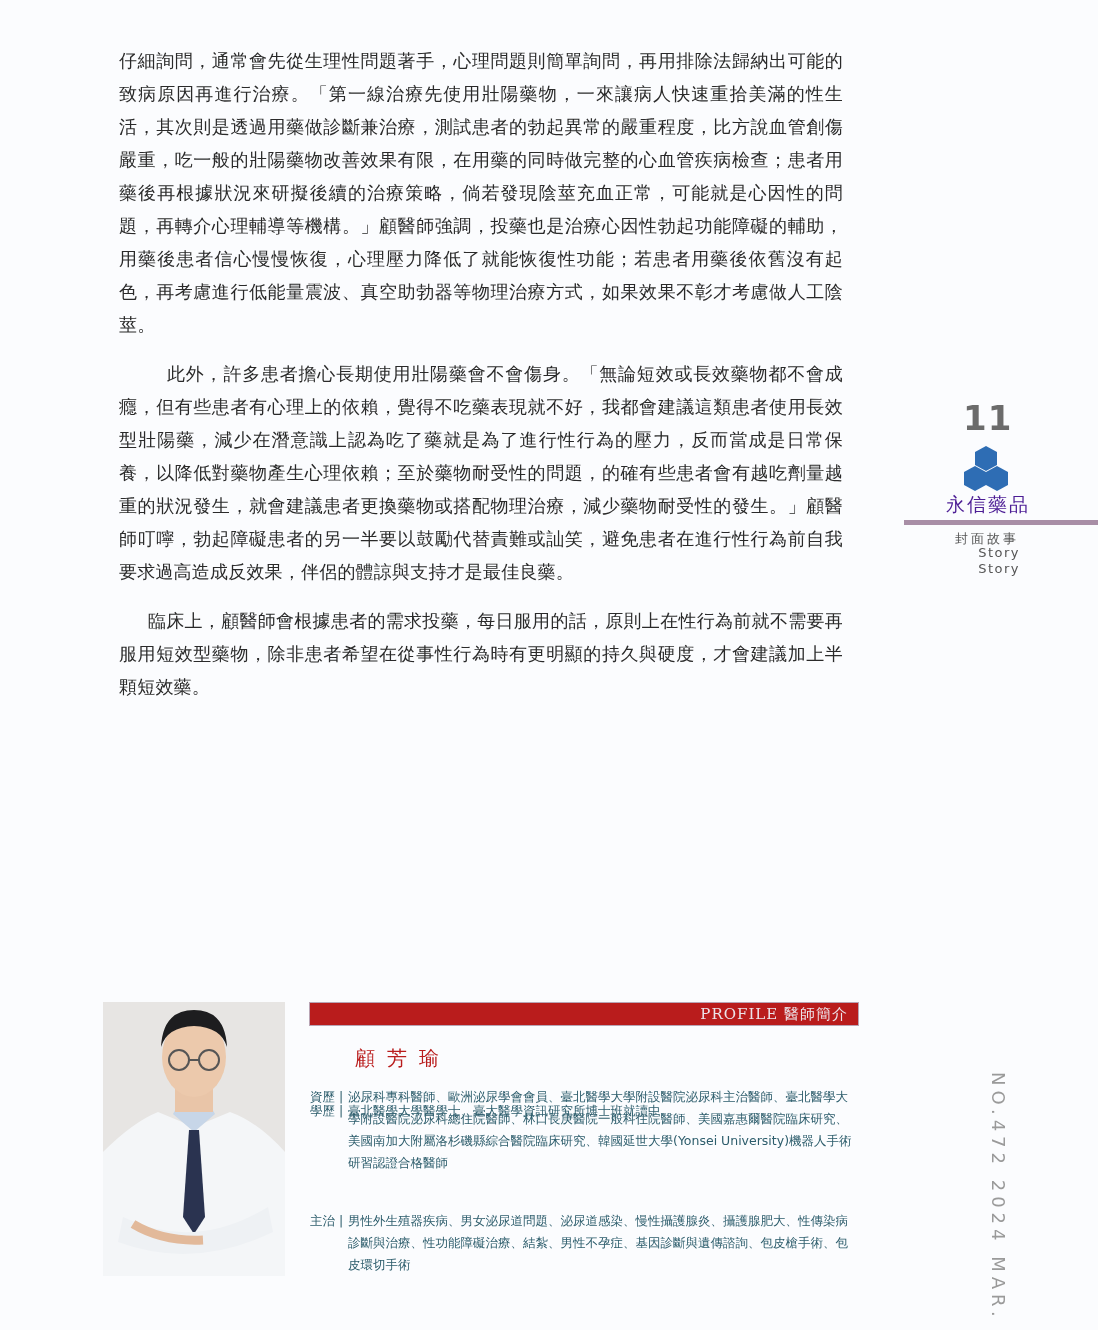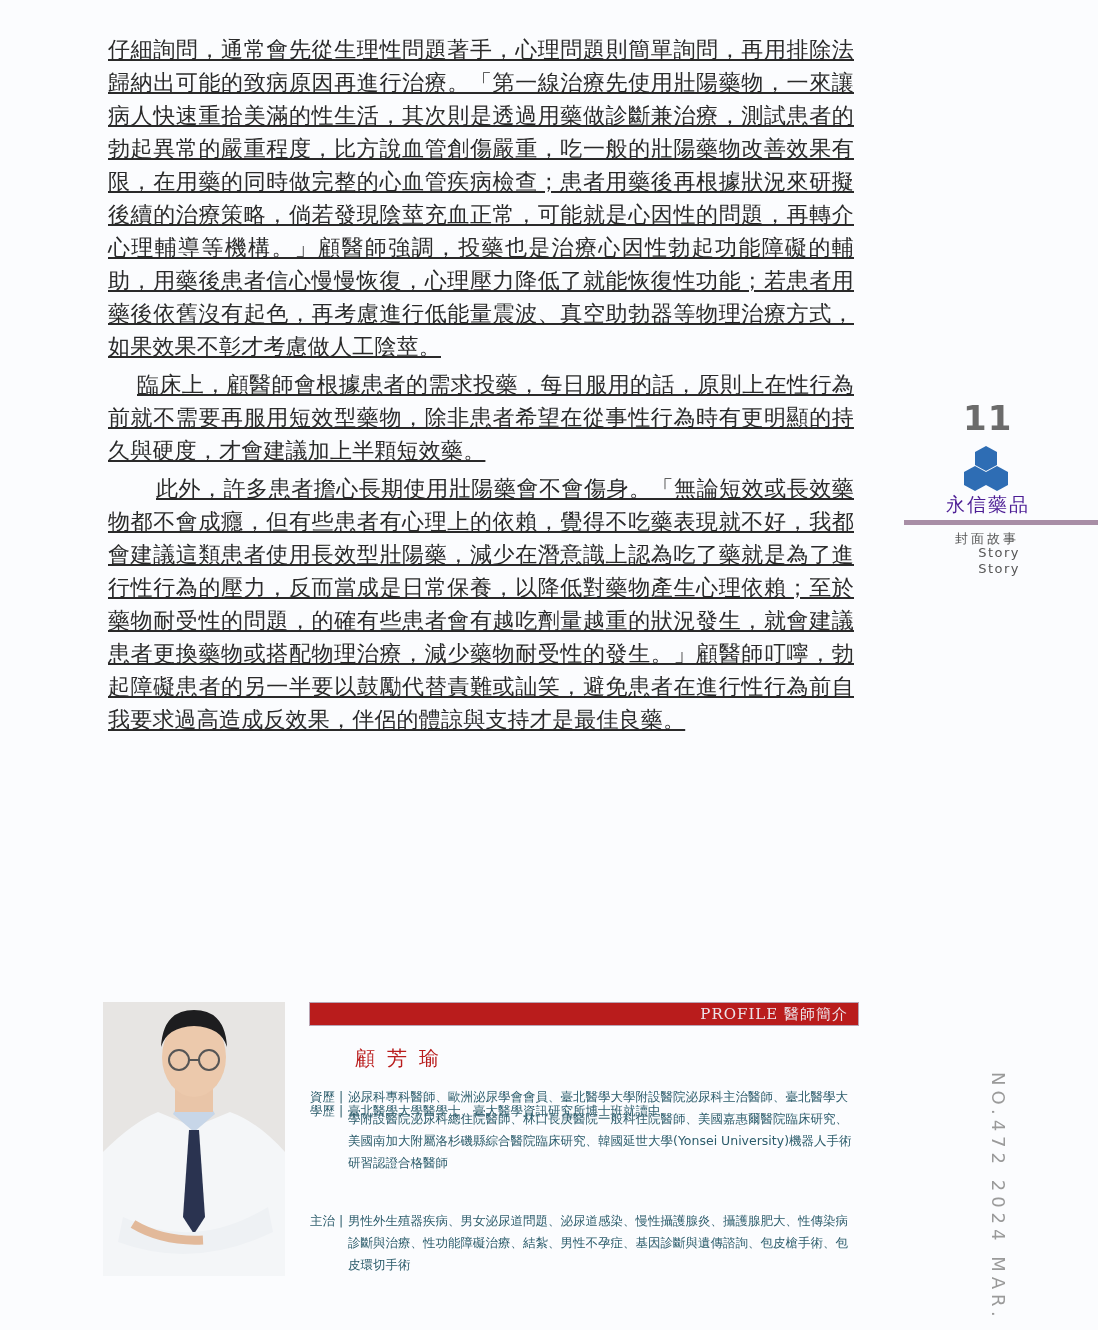--- a/index.html
+++ b/index.html
@@ -10,27 +10,26 @@
     overflow: hidden;
     font-family: "DejaVu Serif", "Liberation Serif", serif;
     color: #2a2a2a;
   }
   .article {
     position: absolute;
     left: 103px; top: 28px;
     width: 756px;
   }
   .para {
-    margin: 5px;
-    font-size: 22px;
+    margin: 16px;
+    font-size: 18px;
     line-height: 33px;
     text-align: justify;
     text-align-last: left;
     letter-spacing: 0.2px;
-    text-decoration: underline;
   }
   .para.indent2 { text-indent: 38px; }
   .para.indent1 { text-indent: 29px; }
   .para.indent3 { text-indent: 48px; }
 
   
   .page-num {
     position: absolute; left: 963px; top: 398px;
     font-family: "DejaVu Sans", sans-serif;
     font-weight: bold; font-size: 34px; color: #6b6b6b;
@@ -93,22 +92,22 @@
     color: #2d5d6c; line-height: 22px;
   }
   .cred .label { display: inline-block; width: 38px; vertical-align: top; }
   .cred .body { display: inline-block; width: 510px; vertical-align: top; }
 </style>
 </head>
 <body>
 
 <div class="article">
   <p class="para">仔細詢問，通常會先從生理性問題著手，心理問題則簡單詢問，再用排除法歸納出可能的致病原因再進行治療。「第一線治療先使用壯陽藥物，一來讓病人快速重拾美滿的性生活，其次則是透過用藥做診斷兼治療，測試患者的勃起異常的嚴重程度，比方說血管創傷嚴重，吃一般的壯陽藥物改善效果有限，在用藥的同時做完整的心血管疾病檢查；患者用藥後再根據狀況來研擬後續的治療策略，倘若發現陰莖充血正常，可能就是心因性的問題，再轉介心理輔導等機構。」顧醫師強調，投藥也是治療心因性勃起功能障礙的輔助，用藥後患者信心慢慢恢復，心理壓力降低了就能恢復性功能；若患者用藥後依舊沒有起色，再考慮進行低能量震波、真空助勃器等物理治療方式，如果效果不彰才考慮做人工陰莖。</p>
+  <p class="para indent3">此外，許多患者擔心長期使用壯陽藥會不會傷身。「無論短效或長效藥物都不會成癮，但有些患者有心理上的依賴，覺得不吃藥表現就不好，我都會建議這類患者使用長效型壯陽藥，減少在潛意識上認為吃了藥就是為了進行性行為的壓力，反而當成是日常保養，以降低對藥物產生心理依賴；至於藥物耐受性的問題，的確有些患者會有越吃劑量越重的狀況發生，就會建議患者更換藥物或搭配物理治療，減少藥物耐受性的發生。」顧醫師叮嚀，勃起障礙患者的另一半要以鼓勵代替責難或訕笑，避免患者在進行性行為前自我要求過高造成反效果，伴侶的體諒與支持才是最佳良藥。</p>
   <p class="para indent1">臨床上，顧醫師會根據患者的需求投藥，每日服用的話，原則上在性行為前就不需要再服用短效型藥物，除非患者希望在從事性行為時有更明顯的持久與硬度，才會建議加上半顆短效藥。</p>
-  <p class="para indent3">此外，許多患者擔心長期使用壯陽藥會不會傷身。「無論短效或長效藥物都不會成癮，但有些患者有心理上的依賴，覺得不吃藥表現就不好，我都會建議這類患者使用長效型壯陽藥，減少在潛意識上認為吃了藥就是為了進行性行為的壓力，反而當成是日常保養，以降低對藥物產生心理依賴；至於藥物耐受性的問題，的確有些患者會有越吃劑量越重的狀況發生，就會建議患者更換藥物或搭配物理治療，減少藥物耐受性的發生。」顧醫師叮嚀，勃起障礙患者的另一半要以鼓勵代替責難或訕笑，避免患者在進行性行為前自我要求過高造成反效果，伴侶的體諒與支持才是最佳良藥。</p>
 </div>
 
 <div class="page-num">11</div>
 
 <svg class="logo" viewBox="0 0 76 70">
   <polygon points="38,0 49,6 49,19 38,25 27,19 27,6" fill="#2e6db4"></polygon>
   <polygon points="27,20 38,26 38,39 27,45 16,39 16,26" fill="#2e6db4"></polygon>
   <polygon points="49,20 60,26 60,39 49,45 38,39 38,26" fill="#2e6db4"></polygon>
 </svg>
 <div class="logo-text">永信藥品</div>

